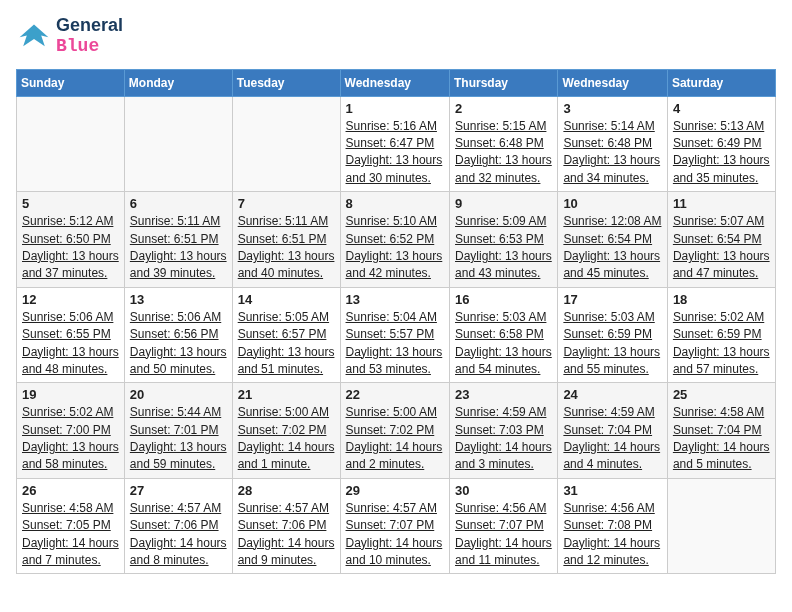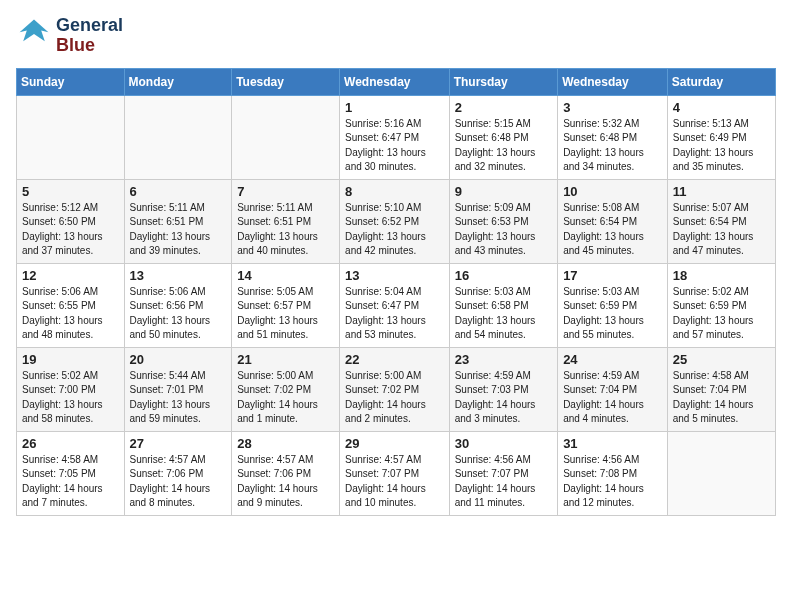--- a/index.html
+++ b/index.html
@@ -11,31 +11,32 @@
       padding: 16px;
     }
     .header {
       display: flex;
       justify-content: space-between;
       align-items: flex-start;
       margin-bottom: 12px;
     }
     .logo {
       display: flex;
-      align-items: flex-start;
+      align-items: flex-end;
       gap: 4px;
     }
     .logo-text {
       font-size: 18px;
       font-weight: bold;
       color: #1a3a5c;
       line-height: 1.1;
     }
     .logo-text span {
-      color: #7f1d1d;
+      color: #ec4899;
+      font-family: Liberation Mono, monospace;
     }
     .logo-bird {
       width: 36px;
       height: 36px;
     }
     .title-block {
       text-align: right;
     }
     .title-block h1 {
       font-size: 32px;
@@ -74,22 +75,23 @@
     }
     .day-num {
       font-size: 13px;
       font-weight: bold;
       color: #222;
       display: block;
       margin-bottom: 2px;
     }
     .day-info {
       color: #222;
-      font-size: 10px;
+      font-size: 12px;
       line-height: 1.45;
+      text-decoration: underline;
     }
     .empty-cell {
       background: #f9f9f9;
     }
     tbody tr td.empty-cell {
       background: #f9f9f9;
     }
   </style>
 </head>
 <body>
@@ -136,21 +138,21 @@
         </td>
         <td>
           <span class="day-num">2</span>
           <div class="day-info" style="white-space: pre-line;">Sunrise: 5:15 AM
 Sunset: 6:48 PM
 Daylight: 13 hours
 and 32 minutes.</div>
         </td>
         <td>
           <span class="day-num">3</span>
-          <div class="day-info" style="white-space: pre-line;">Sunrise: 5:32 AM
+          <div class="day-info" style="white-space: pre-line;">Sunrise: 5:14 AM
 Sunset: 6:48 PM
 Daylight: 13 hours
 and 34 minutes.</div>
         </td>
         <td>
           <span class="day-num">4</span>
           <div class="day-info" style="white-space: pre-line;">Sunrise: 5:13 AM
 Sunset: 6:49 PM
 Daylight: 13 hours
 and 35 minutes.</div>
@@ -187,21 +189,21 @@
         </td>
         <td>
           <span class="day-num">9</span>
           <div class="day-info" style="white-space: pre-line;">Sunrise: 5:09 AM
 Sunset: 6:53 PM
 Daylight: 13 hours
 and 43 minutes.</div>
         </td>
         <td>
           <span class="day-num">10</span>
-          <div class="day-info" style="white-space: pre-line;">Sunrise: 5:08 AM
+          <div class="day-info" style="white-space: pre-line;">Sunrise: 12:08 AM
 Sunset: 6:54 PM
 Daylight: 13 hours
 and 45 minutes.</div>
         </td>
         <td>
           <span class="day-num">11</span>
           <div class="day-info" style="white-space: pre-line;">Sunrise: 5:07 AM
 Sunset: 6:54 PM
 Daylight: 13 hours
 and 47 minutes.</div>
@@ -225,21 +227,21 @@
         <td>
           <span class="day-num">14</span>
           <div class="day-info" style="white-space: pre-line;">Sunrise: 5:05 AM
 Sunset: 6:57 PM
 Daylight: 13 hours
 and 51 minutes.</div>
         </td>
         <td>
           <span class="day-num">13</span>
           <div class="day-info" style="white-space: pre-line;">Sunrise: 5:04 AM
-Sunset: 6:47 PM
+Sunset: 5:57 PM
 Daylight: 13 hours
 and 53 minutes.</div>
         </td>
         <td>
           <span class="day-num">16</span>
           <div class="day-info" style="white-space: pre-line;">Sunrise: 5:03 AM
 Sunset: 6:58 PM
 Daylight: 13 hours
 and 54 minutes.</div>
         </td>

